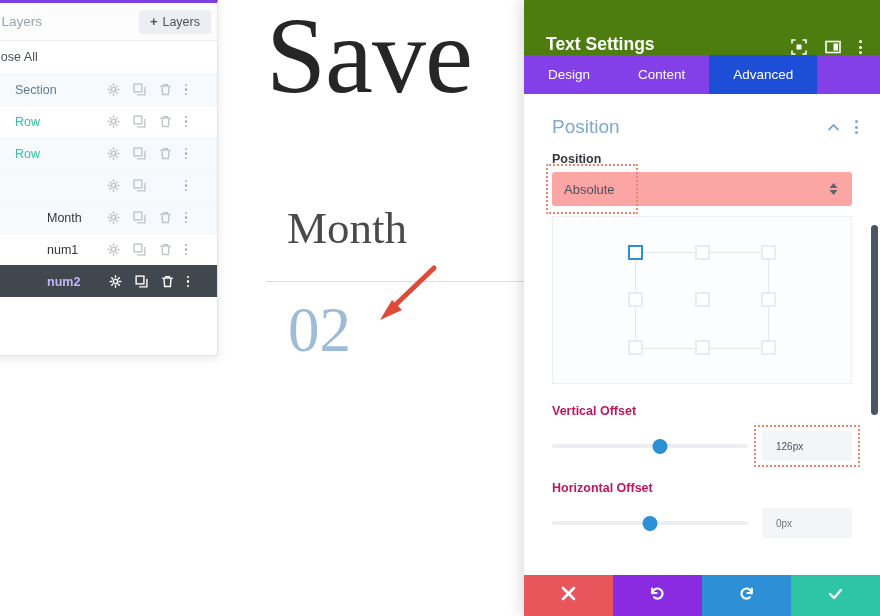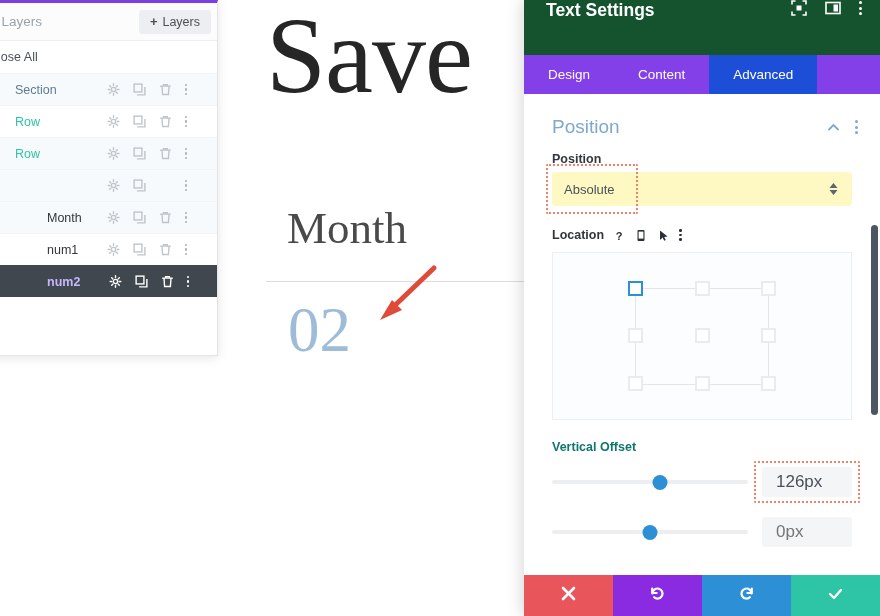--- a/index.html
+++ b/index.html
@@ -83,21 +83,21 @@
   .dots-v i { width: 2.5px; height: 2.5px; border-radius: 50%; background: #aab1ba; display: block; }
   .layer-row.selected .dots-v i { background: #ffffff; }
 
   
   .settings-panel {
     position: absolute; left: 524px; top: 0; width: 356px; height: 616px;
     background: #ffffff; box-shadow: -3px 0 14px rgba(0,0,0,.14);
     overflow: hidden;
   }
   .sp-header {
-    height: 55px; background: #14532d; display: flex; align-items: flex-start;
+    height: 55px; background: #4d7c0f; display: flex; align-items: flex-end;
     padding: 0 18px 0 22px;
   }
   .sp-title { color: #fff; font-size: 17.5px; font-weight: bold; flex: 1; }
   .sp-header-icons { display: flex; align-items: center; gap: 18px; }
   .hdr-ic { width: 16px; height: 16px; display: block; cursor: pointer; }
   .dots-w { display: flex; flex-direction: column; gap: 2.5px; align-items: center; cursor: pointer; }
   .dots-w i { width: 3px; height: 3px; border-radius: 50%; background: #fff; display: block; }
 
   .sp-tabs { height: 39px; background: #8340e8; display: flex; }
   .sp-tab {
@@ -122,21 +122,21 @@
     font-size: 12.5px; color: #33373c; font-weight: bold; margin-bottom: 6px;
     display: flex; align-items: center; gap: 9px;
   }
   .label-icons { display: flex; align-items: center; gap: 10px; }
   .mini-ic { width: 12px; height: 13px; display: block; cursor: pointer; }
   .dots-d { display: flex; flex-direction: column; gap: 2px; align-items: center; cursor: pointer; }
   .dots-d i { width: 2.5px; height: 2.5px; border-radius: 50%; background: #2b3038; display: block; }
 
   .select-wrap { position: relative; }
   .select-box {
-    height: 34px; background: #fef9c3; border-radius: 3px;
+    height: 34px; background: #fca5a5; border-radius: 3px;
     display: flex; align-items: center; padding: 0 12px;
     font-size: 13px; color: #4b5159; cursor: pointer;
   }
   .select-arrows {
     position: absolute; right: 14px; top: 50%; transform: translateY(-50%);
     display: flex; flex-direction: column; gap: 2px; pointer-events: none;
   }
   .hl-dotted {
     position: absolute; border: 2px dotted #f0826a; border-radius: 2px;
     pointer-events: none;
@@ -165,34 +165,34 @@
   .loc-cell.c0 .loc-dot { margin: -8px 0 0 -8px; }
   .loc-cell.c2 .loc-dot { margin: -8px -8px 0 0; }
   .loc-cell.c6 .loc-dot { margin: 0 0 -8px -8px; }
   .loc-cell.c8 .loc-dot { margin: 0 -8px -8px 0; }
   .loc-cell.c1 .loc-dot { margin-top: -8px; }
   .loc-cell.c7 .loc-dot { margin-bottom: -8px; }
   .loc-cell.c3 .loc-dot { margin-left: -8px; }
   .loc-cell.c5 .loc-dot { margin-right: -8px; }
 
   .offset-field { padding: 0 28px; margin-top: 20px; }
-  .offset-label { font-size: 12.5px; color: #0f766e; font-weight: bold; margin-bottom: 13px; }
+  .offset-label { font-size: 12.5px; color: #be185d; font-weight: bold; margin-bottom: 13px; }
   .offset-row { display: flex; align-items: center; gap: 0; position: relative; }
   .slider { position: relative; flex: 1; height: 18px; margin-right: 14px; }
   .slider-track {
     position: absolute; top: 7px; left: 0; right: 0; height: 4px;
     background: #eceef1; border-radius: 2px;
   }
   .slider-handle {
     position: absolute; top: 2px; width: 15px; height: 15px; border-radius: 50%;
     background: #2d8fd5; transform: translateX(-50%); cursor: pointer;
   }
   .offset-input {
     width: 90px; height: 30px; background: #f4f5f7; border: none; border-radius: 3px;
-    font-size: 17px; color: #4b5159; padding: 0 14px; outline: none;
+    font-size: 10px; color: #4b5159; padding: 0 14px; outline: none;
     font-family: "Liberation Sans", sans-serif;
   }
   .offset-input.placeholder-val { color: #a9b0b8; }
 
   .zindex-label {
     position: absolute; left: 28px; bottom: 20px;
     font-size: 12.5px; color: #33373c; font-weight: bold;
   }
 
   .sp-footer {
@@ -434,42 +434,20 @@
                 <path d="M4.5 0L8.5 5H0.5z" fill="#5c6470"></path>
               </svg>
             <svg width="9" height="5" viewBox="0 0 9 5">
                 <path d="M4.5 5L0.5 0h8z" fill="#5c6470"></path>
               </svg>
           </div>
           <div class="hl-dotted" style="left:-6px; top:-8px; width:92px; height:50px;"></div>
         </div>
       </div>
 
-      <div class="field" style="margin-top:22px;">
-        <div class="field-label">
-          <span>Location</span>
-          <span class="label-icons">
-            <svg class="mini-ic" viewBox="0 0 12 13">
-              <text x="6" y="10.5" text-anchor="middle" font-size="11" font-weight="bold" font-family="Liberation Sans, sans-serif" fill="#2b3038">?</text>
-            </svg>
-            <svg class="mini-ic" viewBox="0 0 12 13">
-              <rect x="2.5" y="1" width="7" height="11" rx="1" fill="#2b3038"></rect>
-              <rect x="3.6" y="2.6" width="4.8" height="7" fill="#fff"></rect>
-            </svg>
-            <svg class="mini-ic" viewBox="0 0 12 13">
-              <path d="M3 1.5L3 11 5.6 8.4 7.2 11.8 8.8 11 7.2 7.9 10.6 7.6z" fill="#2b3038"></path>
-            </svg>
-            <span class="dots-d">
-                <i></i>
-                <i></i>
-                <i></i>
-              </span>
-          </span>
-        </div>
-      </div>
 
       <div class="loc-box">
         <div class="loc-grid" id="loc-grid">
             <div class="loc-cell c0 sel">
               <span class="loc-dot"></span>
             </div>
             <div class="loc-cell c1">
               <span class="loc-dot"></span>
             </div>
             <div class="loc-cell c2">
@@ -504,20 +482,21 @@
             <div class="slider-handle" id="v-handle" style="left: 55%;"></div>
           </div>
           <div style="position:relative;">
             <input class="offset-input" id="v-input" type="text" value="126px" style="">
             <div class="hl-dotted" style="left:-8px; top:-6px; width:106px; height:42px;"></div>
           </div>
         </div>
       </div>
 
       <div class="offset-field">
+        <div class="offset-label">Horizontal Offset</div>
         <div class="offset-row">
           <div class="slider">
             <div class="slider-track"></div>
             <div class="slider-handle" id="h-handle" style="left: 50%;"></div>
           </div>
           <input class="offset-input placeholder-val" id="h-input" type="text" placeholder="0px" style="">
         </div>
       </div>
 
       <div class="zindex-label">Z Index</div>

